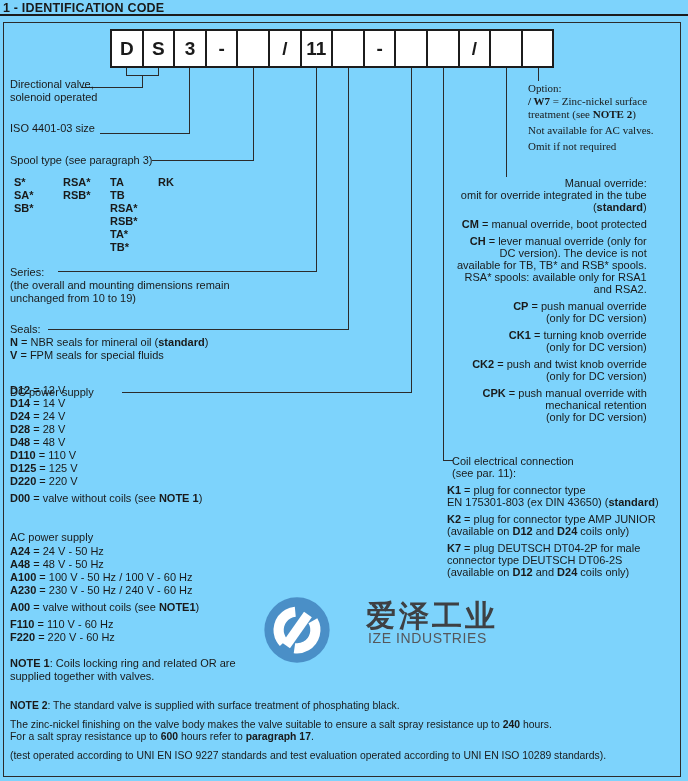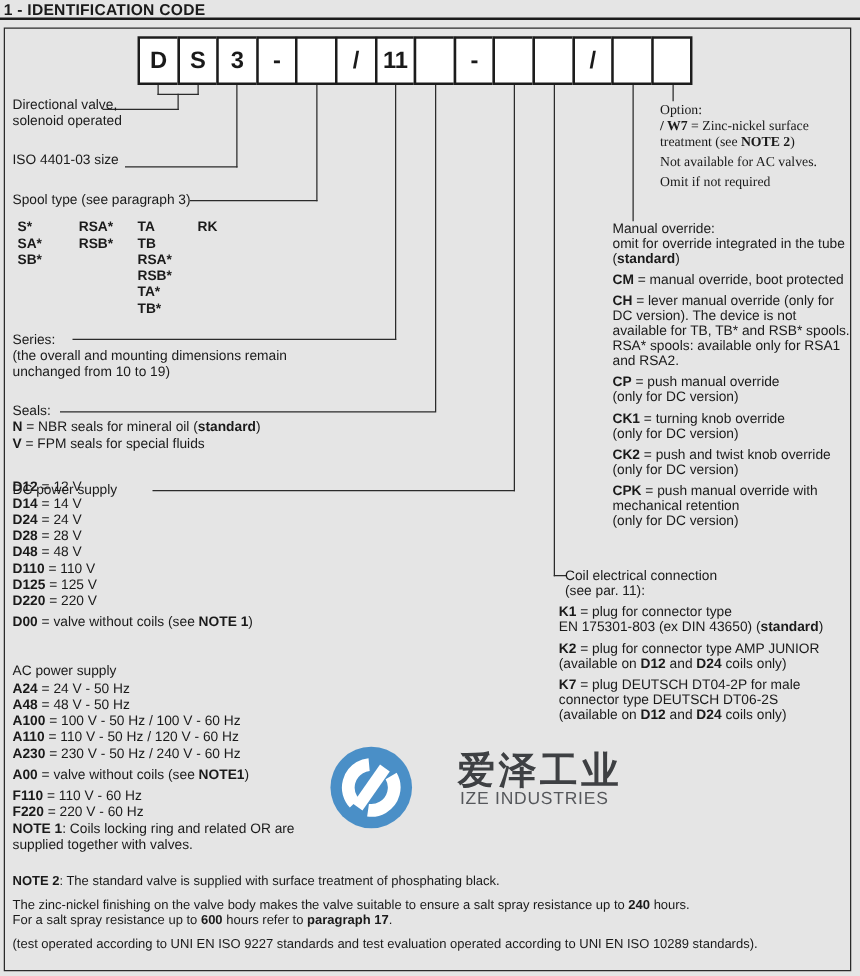--- a/index.html
+++ b/index.html
@@ -1,16 +1,16 @@
 <!DOCTYPE html>
 <html><head>
 <meta charset="utf-8">
 <style>
   html,body{margin:0;padding:0;background:#fff;}
-  .page{position:relative;width:688px;height:781px;background:#e5e5e5;overflow:hidden;
+  .page{position:relative;width:688px;height:781px;background:#7dd3fc;overflow:hidden;
         font-family:"Liberation Sans","DejaVu Sans",sans-serif;color:#1a1a1a;}
   .b{font-weight:bold;}
   .title{position:absolute;left:3px;top:1px;font-size:12.5px;font-weight:bold;letter-spacing:.2px;white-space:nowrap;}
   .title-rule{position:absolute;left:0;top:14px;width:688px;height:2px;background:#1c1c1c;}
   .outer-box{position:absolute;left:3px;top:22px;width:676px;height:753px;border:1px solid #2b2b2b;}
   .code-row{position:absolute;left:110px;top:29px;display:flex;}
   .code-box{box-sizing:border-box;width:33.6px;height:39px;border:2px solid #1c1c1c;margin-left:-2px;
             display:flex;align-items:center;justify-content:center;font-size:19px;font-weight:bold;background:#fff;}
   .code-box:first-child{margin-left:0;}
   .ln{position:absolute;background:#2b2b2b;}
@@ -127,21 +127,20 @@
       <div class="tline"><span class="b">D220</span><span> = 220 V</span></div>
       <div class="tline gap"><span class="b">D00</span><span> = valve without coils (see </span><span class="b">NOTE 1</span><span>)</span></div>
     </div>
   <div class="tblock" style="left:10px;top:531px;">
       <div class="tline"><span>AC power supply</span></div>
     </div>
   <div class="tblock" style="left:10px;top:545px;">
       <div class="tline"><span class="b">A24</span><span> = 24 V - 50 Hz</span></div>
       <div class="tline"><span class="b">A48</span><span> = 48 V - 50 Hz</span></div>
       <div class="tline"><span class="b">A100</span><span> = 100 V - 50 Hz / 100 V - 60 Hz</span></div>
-      <div class="tline"><span class="b">A110</span><span> = 110 V - 50 Hz / 120 V - 60 Hz</span></div>
       <div class="tline"><span class="b">A230</span><span> = 230 V - 50 Hz / 240 V - 60 Hz</span></div>
       <div class="tline gap"><span class="b">A00</span><span> = valve without coils (see </span><span class="b">NOTE1</span><span>)</span></div>
       <div class="tline gap"><span class="b">F110</span><span> = 110 V - 60 Hz</span></div>
       <div class="tline"><span class="b">F220</span><span> = 220 V - 60 Hz</span></div>
     </div>
   <div class="tblock" style="left:10px;top:657px;">
       <div class="tline"><span class="b">NOTE 1</span><span>: Coils locking ring and related OR are</span></div>
       <div class="tline"><span>supplied together with valves.</span></div>
     </div>
   <div class="tblock" style="left:10px;top:700px;font-size:10.4px;line-height:12.5px;--gap:6px;">
@@ -151,21 +150,21 @@
       <div class="tline gap"><span>(test operated according to UNI EN ISO 9227 standards and test evaluation operated according to UNI EN ISO 10289 standards).</span></div>
     </div>
 
   <div class="tblock" style="left:528px;top:82px;font-family:Liberation Serif, serif;--gap:3px;">
       <div class="tline"><span>Option:</span></div>
       <div class="tline"><span class="b">/ W7</span><span> = Zinc-nickel surface</span></div>
       <div class="tline"><span>treatment (see </span><span class="b">NOTE 2</span><span>)</span></div>
       <div class="tline gap"><span>Not available for AC valves.</span></div>
       <div class="tline gap"><span>Omit if not required</span></div>
     </div>
-  <div class="tblock" style="left:490px;top:177px;line-height:12px;--gap:5px;">
+  <div class="tblock" style="left:457px;top:177px;line-height:12px;text-align:right;--gap:5px;">
       <div class="tline"><span>Manual override:</span></div>
       <div class="tline"><span>omit for override integrated in the tube</span></div>
       <div class="tline"><span>(</span><span class="b">standard</span><span>)</span></div>
       <div class="tline gap"><span class="b">CM</span><span> = manual override, boot protected</span></div>
       <div class="tline gap"><span class="b">CH</span><span> = lever manual override (only for</span></div>
       <div class="tline"><span>DC version). The device is not</span></div>
       <div class="tline"><span>available for TB, TB* and RSB* spools.</span></div>
       <div class="tline"><span>RSA* spools: available only for RSA1</span></div>
       <div class="tline"><span>and RSA2.</span></div>
       <div class="tline gap"><span class="b">CP</span><span> = push manual override</span></div>

